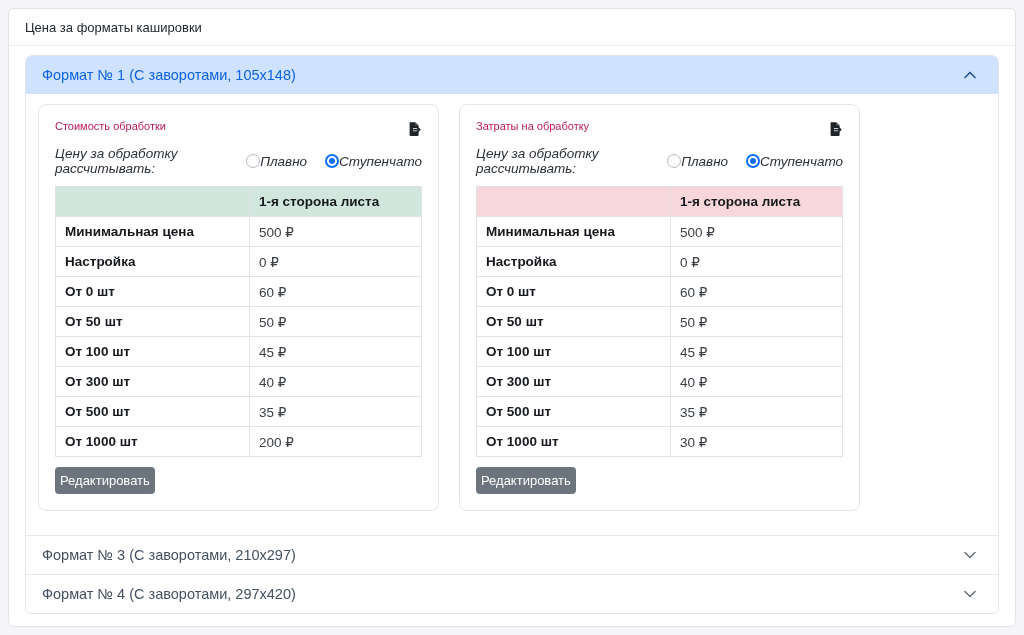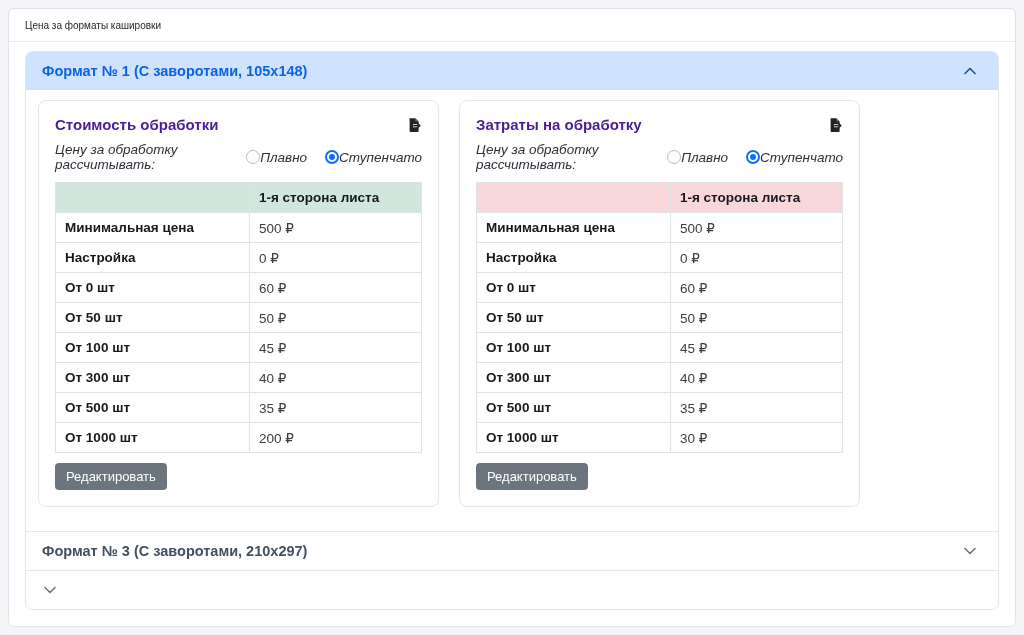--- a/index.html
+++ b/index.html
@@ -13,56 +13,55 @@
   }
   .outer {
     position: absolute;
     left: 8px; top: 8px; right: 8px; bottom: 8px;
     background: #fff;
     border: 1px solid #e0e3e7;
     border-radius: 6px;
   }
   .panel-title {
     padding: 11px 16px 10px;
-    font-size: 10px;
+    font-size: 13px;
     color: #24292f;
     border-bottom: 1px solid #e9ecef;
   }
   .accordion {
     margin: 9px 16px 16px;
     border: 1px solid #e2e6ea;
     border-radius: 7px;
     overflow: hidden;
   }
   .acc-header {
     height: 39px;
     display: flex;
     align-items: center;
     justify-content: space-between;
     padding: 0 20px 0 16px;
     cursor: pointer;
     background: #fff;
     color: #435060;
     font-size: 14.5px;
     border-top: 1px solid #e6e9ec;
-    font-weight: bold;
   }
   .acc-header.first { border-top: none; height: 38px; }
   .acc-header.active { background: #cfe2ff; color: #0c63e4; }
   .acc-body { padding: 10px 12px 24px; background: #fff; }
   .cards-row { display: flex; gap: 20px; }
   .card {
     width: 401px;
     border: 1px solid #e3e7ea;
     border-radius: 8px;
     padding: 15px 16px 16px;
     background: #fff;
   }
   .card-head { display: flex; justify-content: space-between; align-items: flex-start; }
-  .card-title { font-weight: bold; font-size: 15px; color: #4c1d95; }
+  .card-title { font-weight: normal; font-size: 11px; color: #be185d; }
   .export-btn { cursor: pointer; line-height: 0; padding-top: 1px; }
   .radio-row {
     display: flex;
     align-items: center;
     margin-top: 9px;
     font-size: 13.5px;
     color: #2b3138;
     font-style: italic;
   }
   .radio-caption { flex: 1 1 auto; }
@@ -96,21 +95,21 @@
     color: #3a3f45;
   }
   table.price td.row-label { font-weight: bold; width: 53%; color: #16191d; }
   table.price thead td { font-weight: bold; color: #16191d; }
   .edit-btn {
     margin-top: 10px;
     background: #6c757d;
     color: #fff;
     border: none;
     border-radius: 4px;
-    padding: 6px 11px;
+    padding: 6px 5px;
     font-size: 13px;
     font-family: inherit;
     cursor: pointer;
   }
   .chev { line-height: 0; }
 </style>
 </head>
 <body>
 
 <div class="outer">
@@ -275,20 +274,21 @@
     <div class="acc-header">
       <span>Формат № 3 (С заворотами, 210x297)</span>
       <span class="chev">
         <svg width="16" height="16" viewBox="0 0 16 16">
             <polyline points="3,5.5 8,10.5 13,5.5" fill="none" stroke="#6c757d" stroke-width="1.6" stroke-linecap="round" stroke-linejoin="round"></polyline>
           </svg>
       </span>
     </div>
 
     <div class="acc-header">
+      <span>Формат № 4 (С заворотами, 297x420)</span>
       <span class="chev">
         <svg width="16" height="16" viewBox="0 0 16 16">
             <polyline points="3,5.5 8,10.5 13,5.5" fill="none" stroke="#6c757d" stroke-width="1.6" stroke-linecap="round" stroke-linejoin="round"></polyline>
           </svg>
       </span>
     </div>
 
   </div>
 </div>
 

